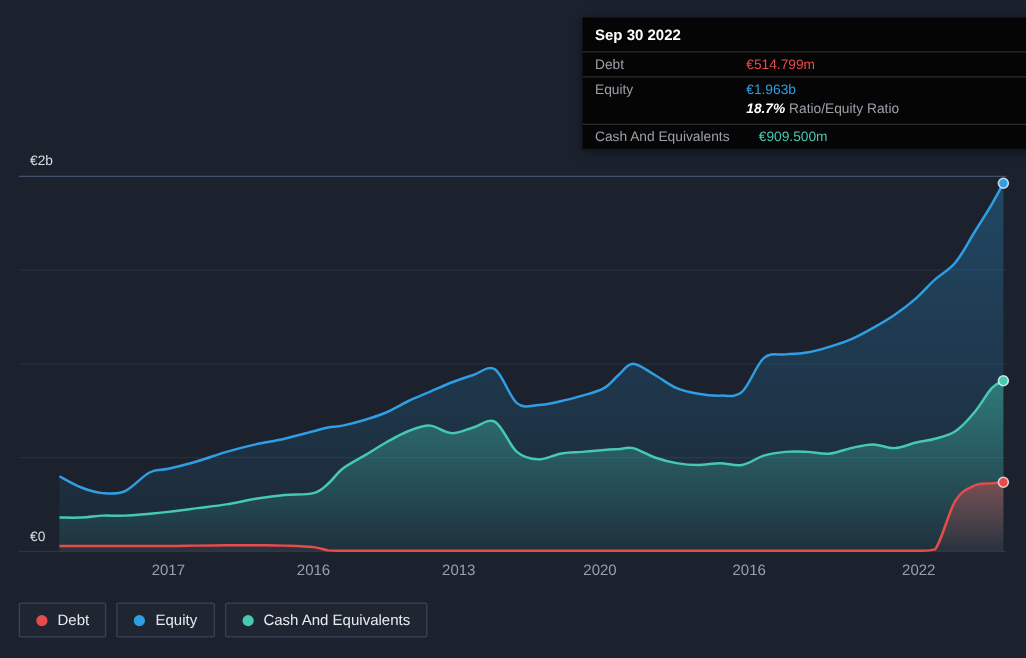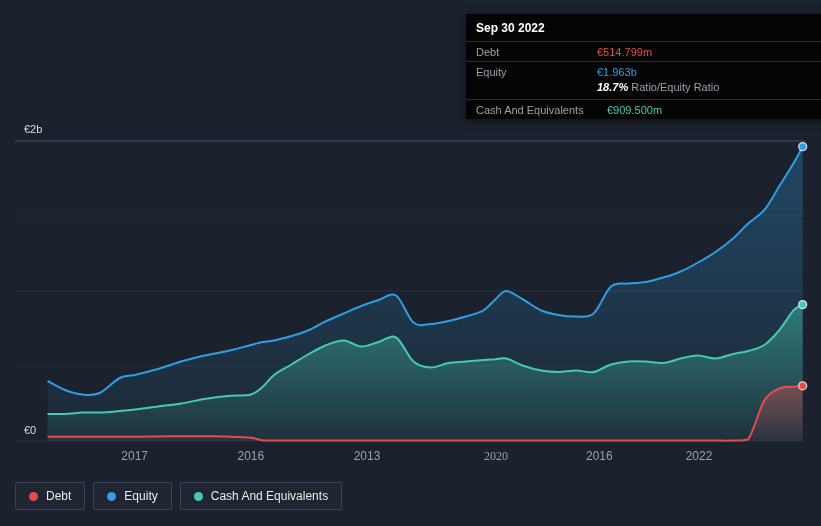--- a/index.html
+++ b/index.html
@@ -68,23 +68,23 @@
     <circle cx="802.7" cy="304.6" r="4" fill="#46c9b1" stroke="rgba(255,255,255,0.75)" stroke-width="1.3"></circle>
     <circle cx="802.7" cy="385.8" r="4" fill="#e64c4c" stroke="rgba(255,255,255,0.75)" stroke-width="1.3"></circle>
   </svg>
 
 <div class="y-label top">€2b</div>
 <div class="y-label bottom">€0</div>
 
 <div class="x-tick" style="left: 134.662px;">2017</div>
 <div class="x-tick" style="left: 250.838px;">2016</div>
 <div class="x-tick" style="left: 367.015px;">2013</div>
-<div class="x-tick" style="left: 496px; font-family: Liberation Serif, serif;">2020</div>
+<div class="x-tick" style="left: 480px;">2020</div>
 <div class="x-tick" style="left: 599.368px;">2016</div>
-<div class="x-tick" style="left: 699px;">2022</div>
+<div class="x-tick" style="left: 735px;">2022</div>
 
 <div class="tooltip">
   <div class="tt-header">Sep 30 2022</div>
   <div class="tt-row bb">
     <span class="tt-label">Debt</span>
     <span class="tt-value" style="color: rgb(230, 76, 76);">€514.799m</span>
   </div>
   <div class="tt-row">
     <span class="tt-label">Equity</span>
     <span class="tt-value" style="color: rgb(47, 158, 227);">€1.963b</span>

